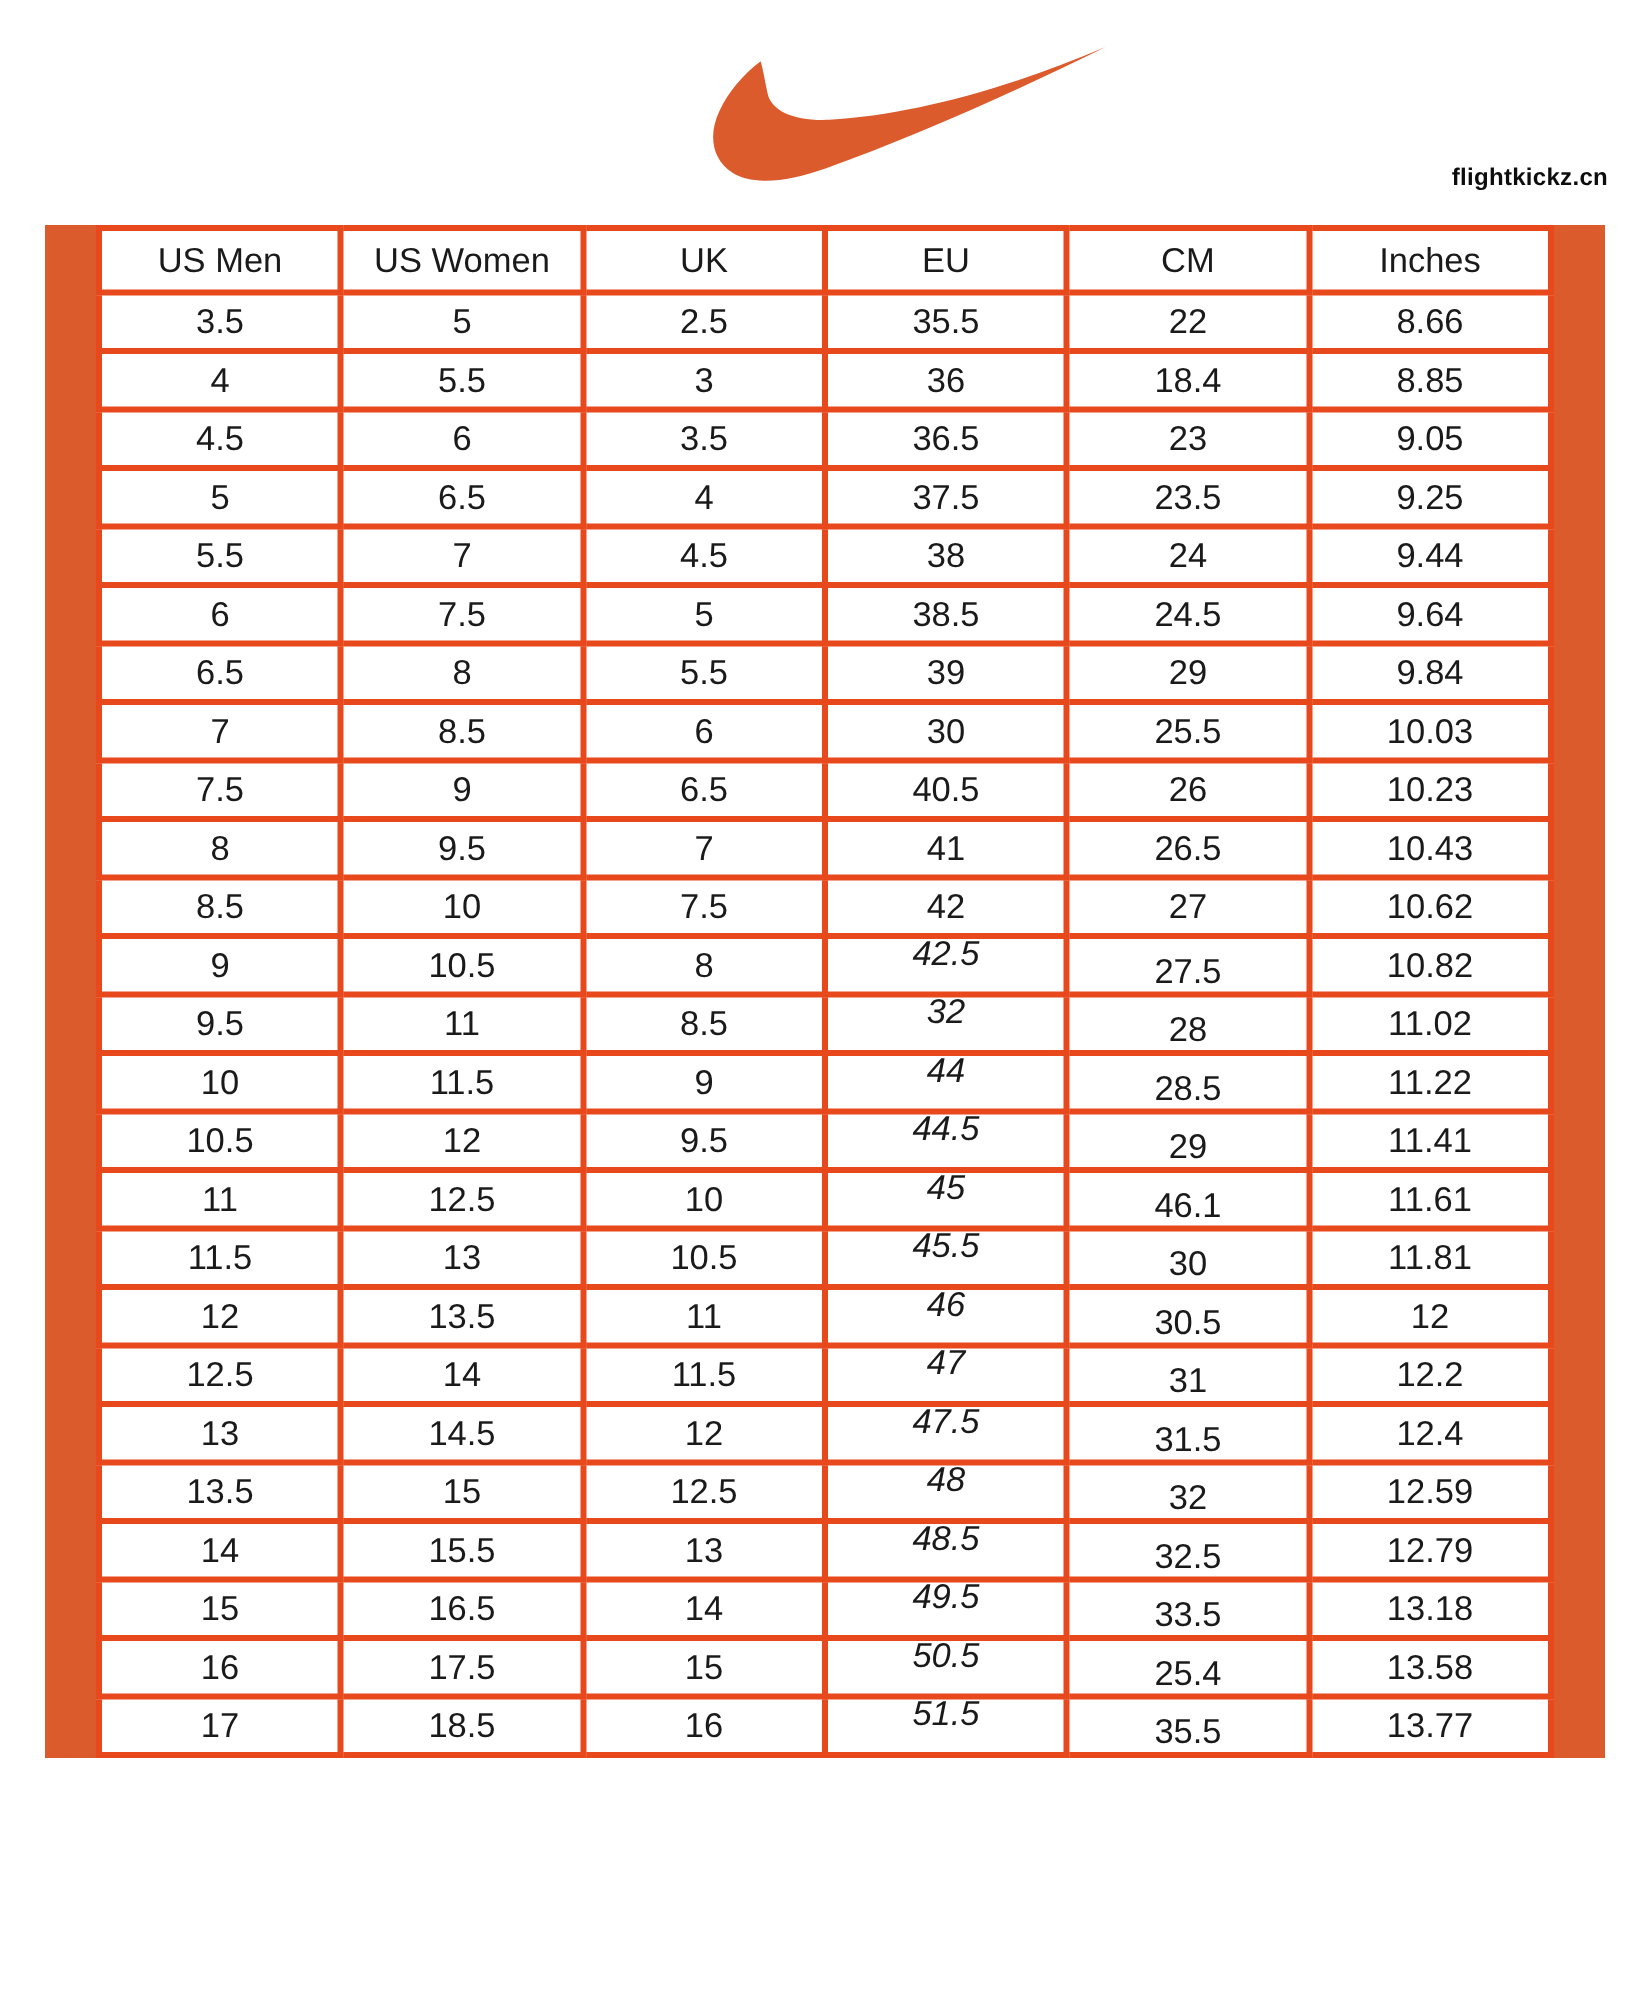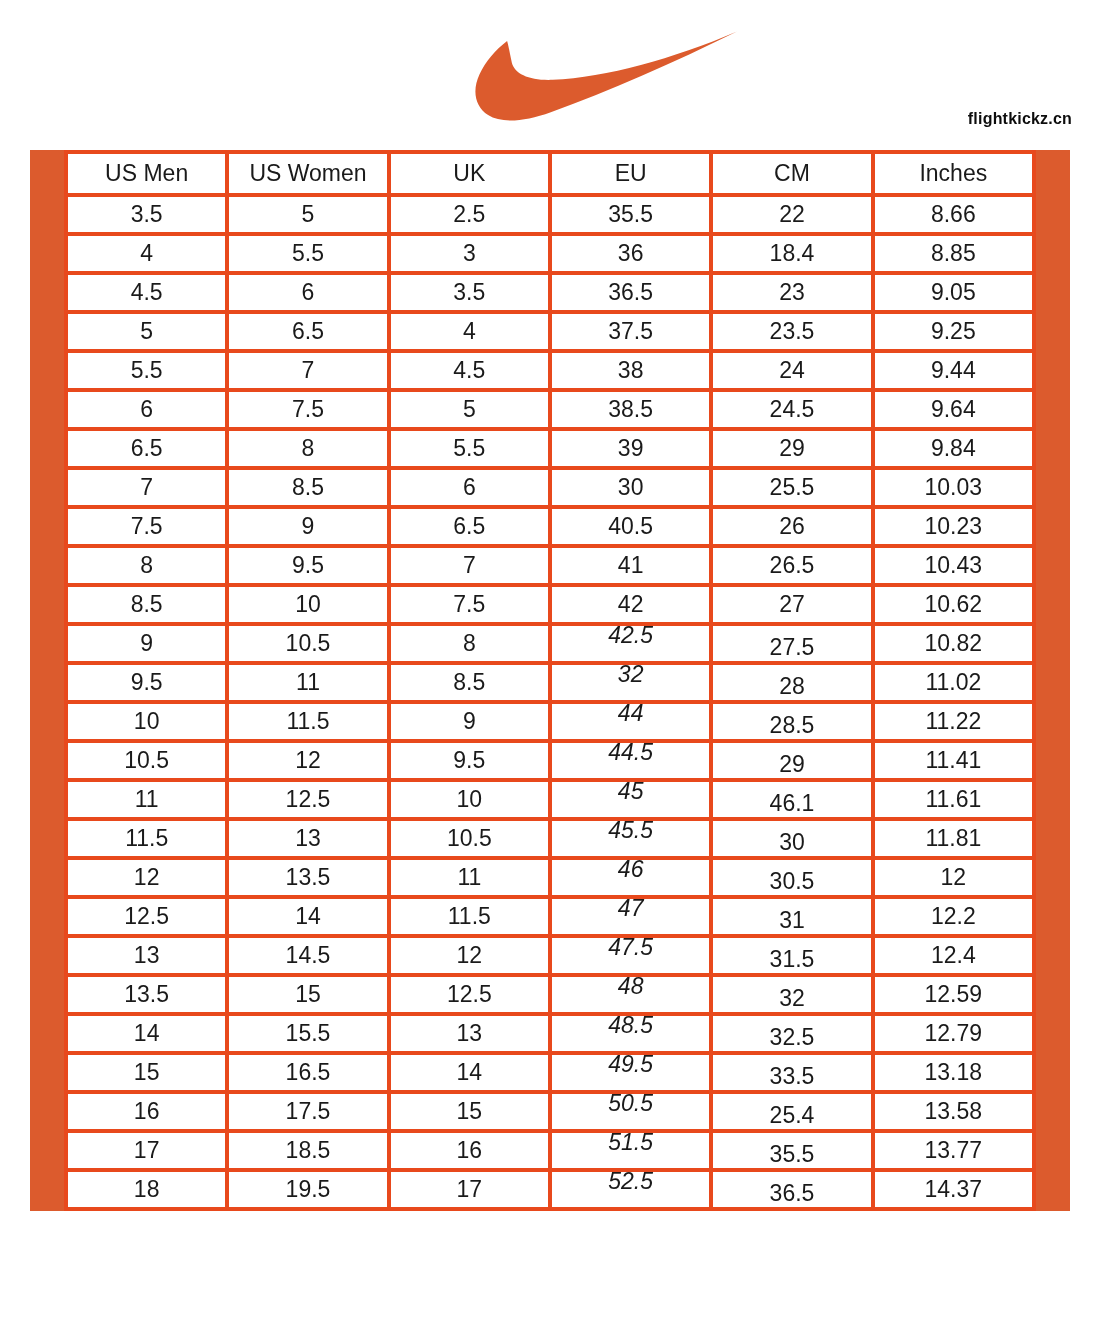--- a/index.html
+++ b/index.html
@@ -300,25 +300,17 @@
             <td><span>13.58</span></td>
           </tr>
           <tr>
             <td><span>17</span></td>
             <td><span>18.5</span></td>
             <td><span>16</span></td>
             <td class="raise"><span>51.5</span></td>
             <td class="lower"><span>35.5</span></td>
             <td><span>13.77</span></td>
           </tr>
-          <tr>
-            <td><span>18</span></td>
-            <td><span>19.5</span></td>
-            <td><span>17</span></td>
-            <td class="raise"><span>52.5</span></td>
-            <td class="lower"><span>36.5</span></td>
-            <td><span>14.37</span></td>
-          </tr>
         </tbody>
     </table>
   </div>
 
 </div>
 
 </body></html>

